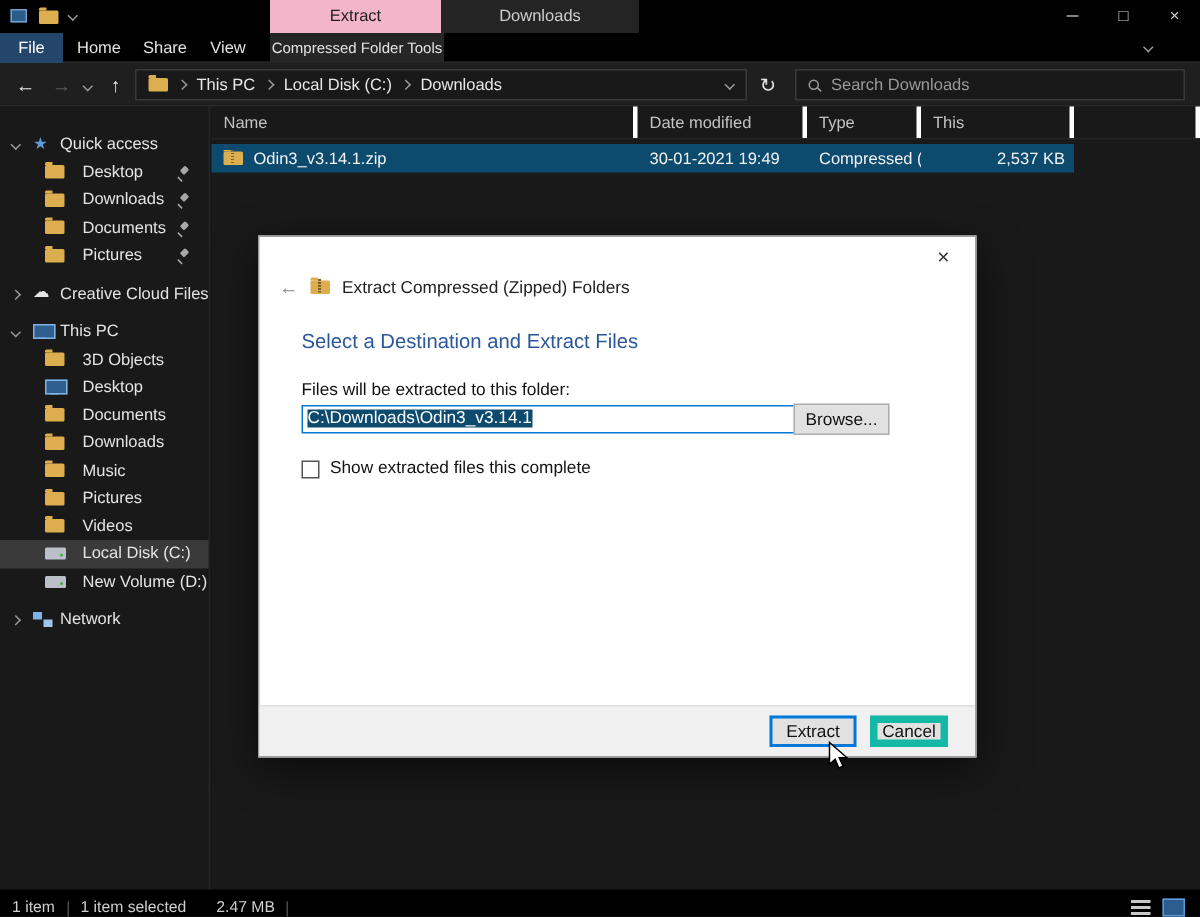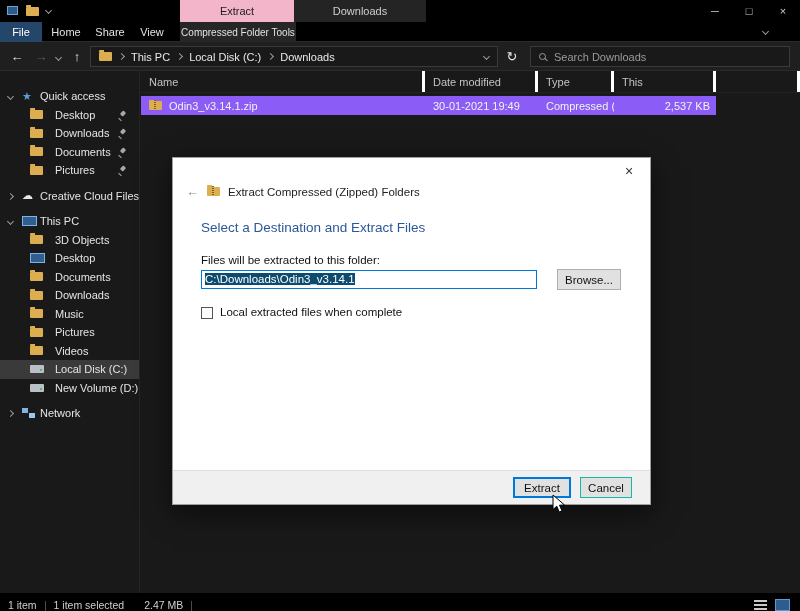--- a/index.html
+++ b/index.html
@@ -74,42 +74,42 @@
   .side-item .lbl{margin-left:40px;white-space:nowrap}
   .side-item.child .lbl{margin-left:55px}
   .side-item .pin{position:absolute;right:12px;top:5px}
   .side-item.selected{background:#3a3a3a}
   .gap{margin-top:7px}
 
   
   .filearea{position:absolute;left:141px;top:71px;right:0;bottom:18px;background:#191919}
   .fl-header{position:absolute;left:0;top:0;height:22px;display:grid;grid-template-columns:284px 113px 76px 102px 84px;border-bottom:1px solid #242424}
   .fl-h{border-right:3px solid #ffffff;color:#c3c3c3;font-size:11px;display:flex;align-items:center;padding-left:8px}
-  .fl-row{position:absolute;left:0;top:25px;height:19px;display:grid;grid-template-columns:284px 113px 76px 102px;background:#8b5cf6;color:#f2f2f2;font-size:11px;align-items:center}
+  .fl-row{position:absolute;left:0;top:25px;height:19px;display:grid;grid-template-columns:284px 113px 76px 102px;background:#0c4a6e;color:#f2f2f2;font-size:11px;align-items:center}
   .fl-cell{padding-left:8px;white-space:nowrap;overflow:hidden}
   .fl-name{display:flex;align-items:center;gap:7px}
   .fl-size{text-align:right;padding-right:6px;padding-left:0}
 
   
   .dialog{position:absolute;left:172px;top:157px;width:479px;height:348px;background:#fff;border:1px solid #9f9f9f;box-shadow:0 8px 26px rgba(0,0,0,.55);z-index:10}
   .dlg-close{position:absolute;right:8px;top:3px;width:26px;height:20px;display:flex;align-items:center;justify-content:center;color:#333;font-size:14px}
   .dlg-header{position:absolute;left:13px;top:26px;display:flex;align-items:center;gap:8px}
   .dlg-back{color:#8a8a8a;font-size:13px}
   .dlg-title{color:#222;font-size:11.5px}
   .dlg-heading{position:absolute;left:28px;top:62px;color:#2b579a;font-size:13.5px}
   .dlg-label{position:absolute;left:28px;top:96px;color:#111;font-size:11.5px}
   .dlg-input{position:absolute;left:28px;top:112px;width:336px;height:19px;border:1px solid #0078d7;background:#fff;font-size:11.5px;line-height:17px;padding-left:3px;white-space:nowrap;overflow:hidden}
   .dlg-input .sel{background:#0c4a6e;color:#fff}
-  .dlg-browse{position:absolute;left:384px;top:111px;width:64px;height:21px;background:#e1e1e1;border:1px solid #adadad;font-size:11.5px;display:flex;align-items:center;justify-content:center;color:#111}
+  .dlg-browse{position:absolute;left:356px;top:111px;width:64px;height:21px;background:#e1e1e1;border:1px solid #adadad;font-size:11.5px;display:flex;align-items:center;justify-content:center;color:#111}
   .dlg-check{position:absolute;left:28px;top:149px;width:12px;height:12px;border:1px solid #555;background:#fff}
   .dlg-check-label{position:absolute;left:47px;top:148px;font-size:11.5px;color:#111}
   .dlg-footer{position:absolute;left:0;right:0;bottom:0;height:34px;background:#f0f0f0;border-top:1px solid #dfdfdf;display:flex;align-items:center;justify-content:flex-end;gap:9px;padding-right:18px}
   .btn{height:21px;display:flex;align-items:center;justify-content:center;font-size:11.5px;color:#111;background:#e1e1e1}
   .btn-extract{width:58px;border:2px solid #0078d7}
-  .btn-cancel{width:52px;border:1px solid #14b8a6}
+  .btn-cancel{width:52px;border:5px solid #14b8a6}
 
   
   .statusbar{position:absolute;left:0;right:0;bottom:0;height:18px;background:#000;display:flex;align-items:flex-end;color:#cfcfcf;font-size:10.5px}
   .sb-count{margin-left:8px}
   .sb-sep{width:1px;height:10px;background:#4a4a4a;margin:0 8px}
   .sb-size{margin-left:20px}
   .sb-views{margin-left:auto;display:flex;align-items:center;gap:8px;margin-right:10px}
   .v-details{width:13px;height:10px;background:linear-gradient(#c9c9c9 0 2px,transparent 2px 4px,#c9c9c9 4px 6px,transparent 6px 8px,#c9c9c9 8px 10px)}
   .v-thumbs{width:15px;height:12px;background:#2d5d8f;border:1px solid #5b9bd5}
 
@@ -271,21 +271,21 @@
     <span class="ic ic-folder ic-zip"></span>
     <span class="dlg-title">Extract Compressed (Zipped) Folders</span>
   </div>
   <div class="dlg-heading">Select a Destination and Extract Files</div>
   <div class="dlg-label">Files will be extracted to this folder:</div>
   <div class="dlg-input">
     <span class="sel">C:\Downloads\Odin3_v3.14.1</span>
   </div>
   <div class="dlg-browse">Browse...</div>
   <span class="dlg-check"></span>
-  <span class="dlg-check-label">Local extracted files when complete</span>
+  <span class="dlg-check-label">Show extracted files this complete</span>
   <div class="dlg-footer">
     <div class="btn btn-extract">Extract</div>
     <div class="btn btn-cancel">Cancel</div>
   </div>
 </div>
 
 <div class="statusbar">
   <span class="sb-count">1 item</span>
   <span class="sb-sep"></span>
   <span>1 item selected</span>

